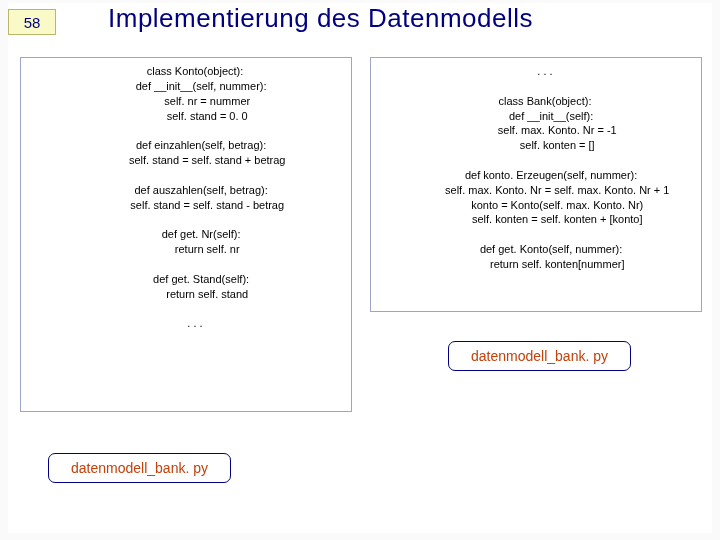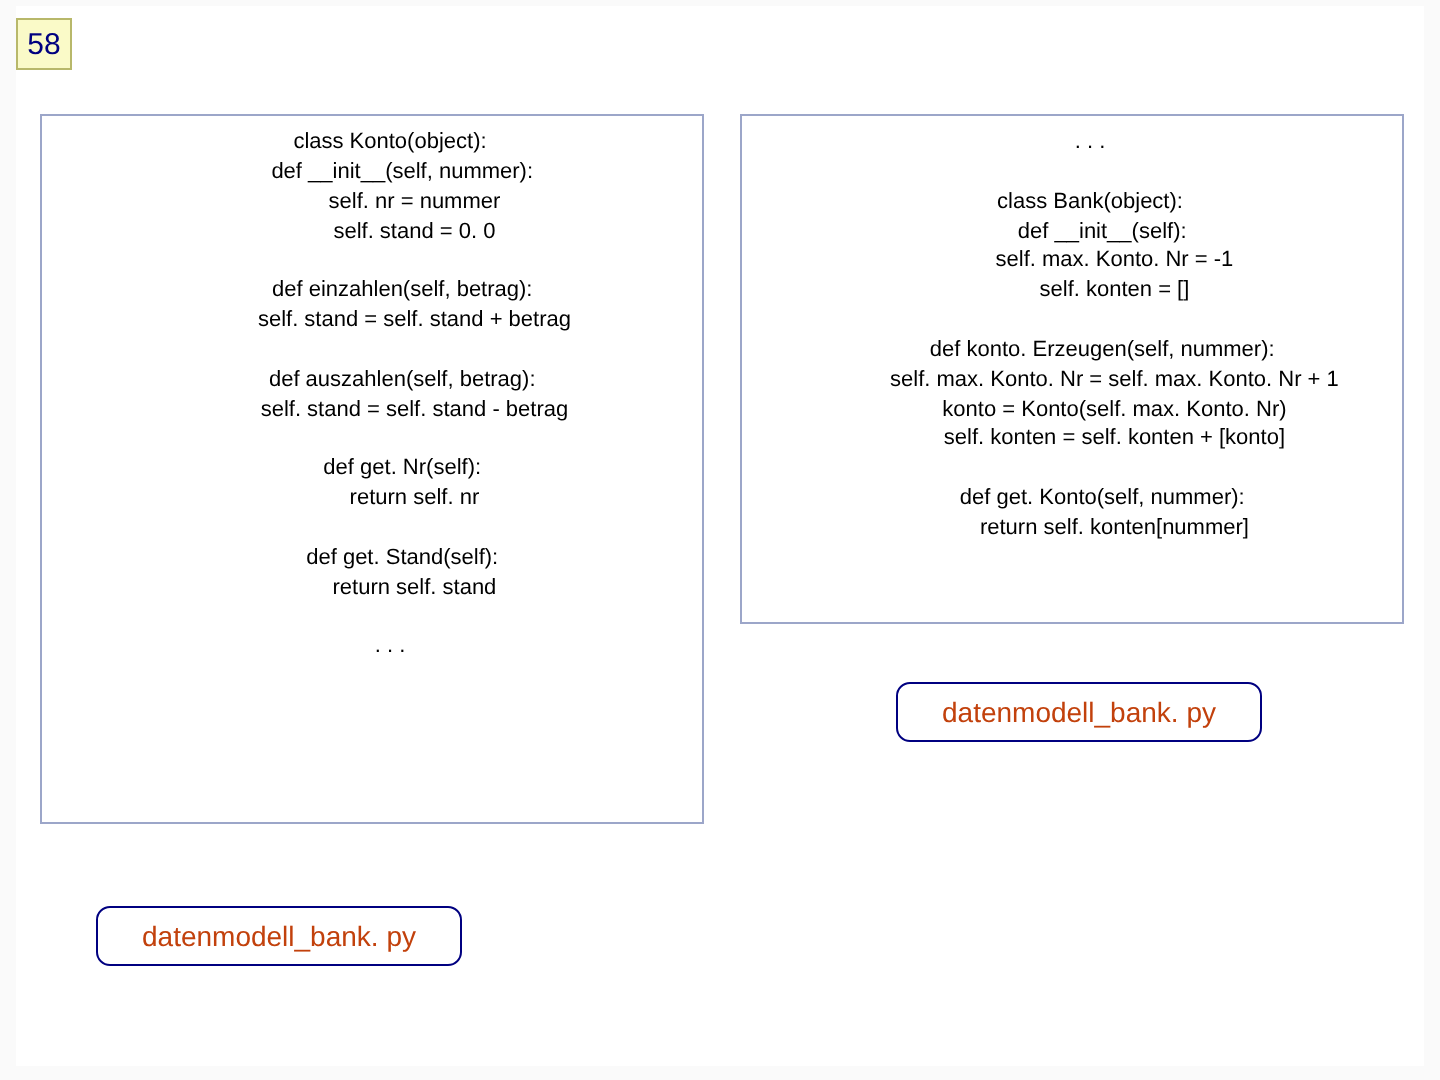--- a/index.html
+++ b/index.html
@@ -14,21 +14,21 @@
     position:absolute; left:8px; top:3px;
     width:704px; height:530px;
     background:#ffffff;
   }
   .header {
     position:relative;
     height:44px;
   }
   .page-badge {
     position:absolute; left:0; top:6px;
-    width:28px; height:26px;
+    width:48px; height:26px;
     background:#fafac8;
     border:1px solid #b8b86a;
     color:#000080;
     font-size:15px;
     display:flex; align-items:center; justify-content:center;
   }
   .title {
     position:absolute; left:100px; top:0;
     color:#000080;
     font-size:26px;
@@ -70,20 +70,21 @@
 </style>
 </head>
 <body>
 
 <div class="slide">
 
   <div class="header">
     <div class="page-badge">
       <span>58</span>
     </div>
+    <div class="title">Implementierung des Datenmodells</div>
   </div>
 
   <div class="codebox box-left">class Konto(object):
     def __init__(self, nummer):
         self. nr = nummer
         self. stand = 0. 0
 
     def einzahlen(self, betrag):
         self. stand = self. stand + betrag
 

